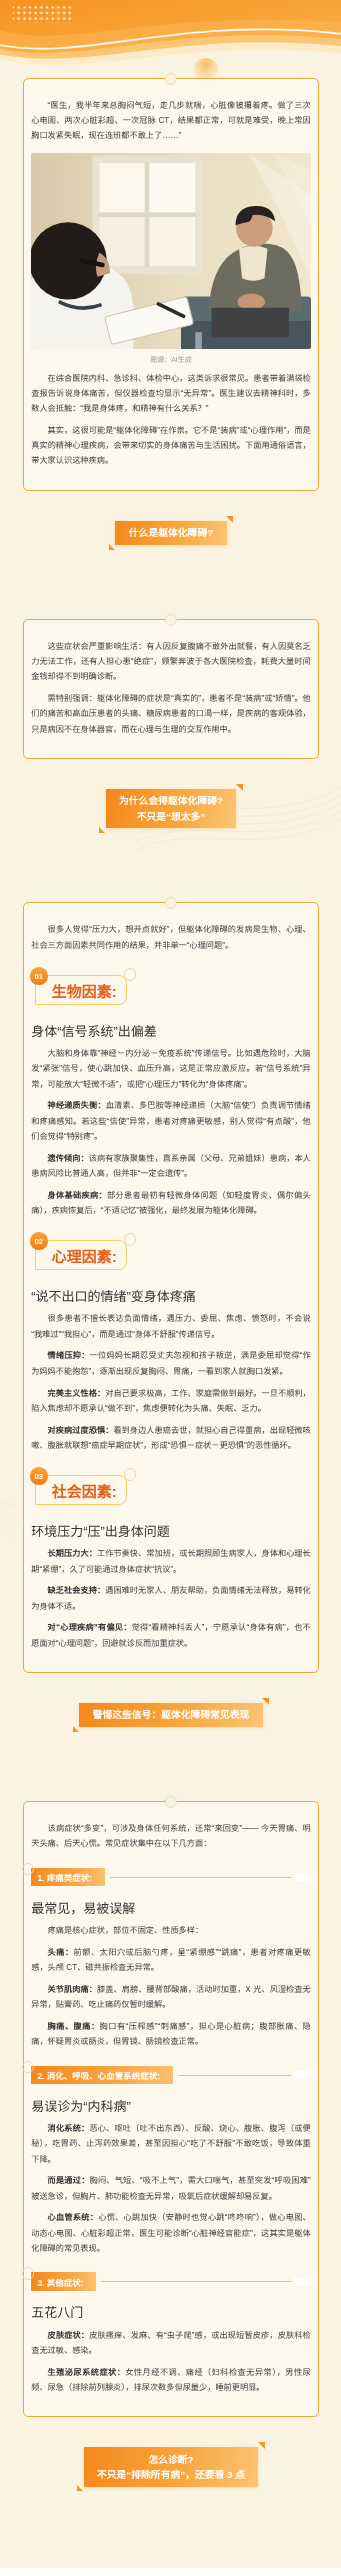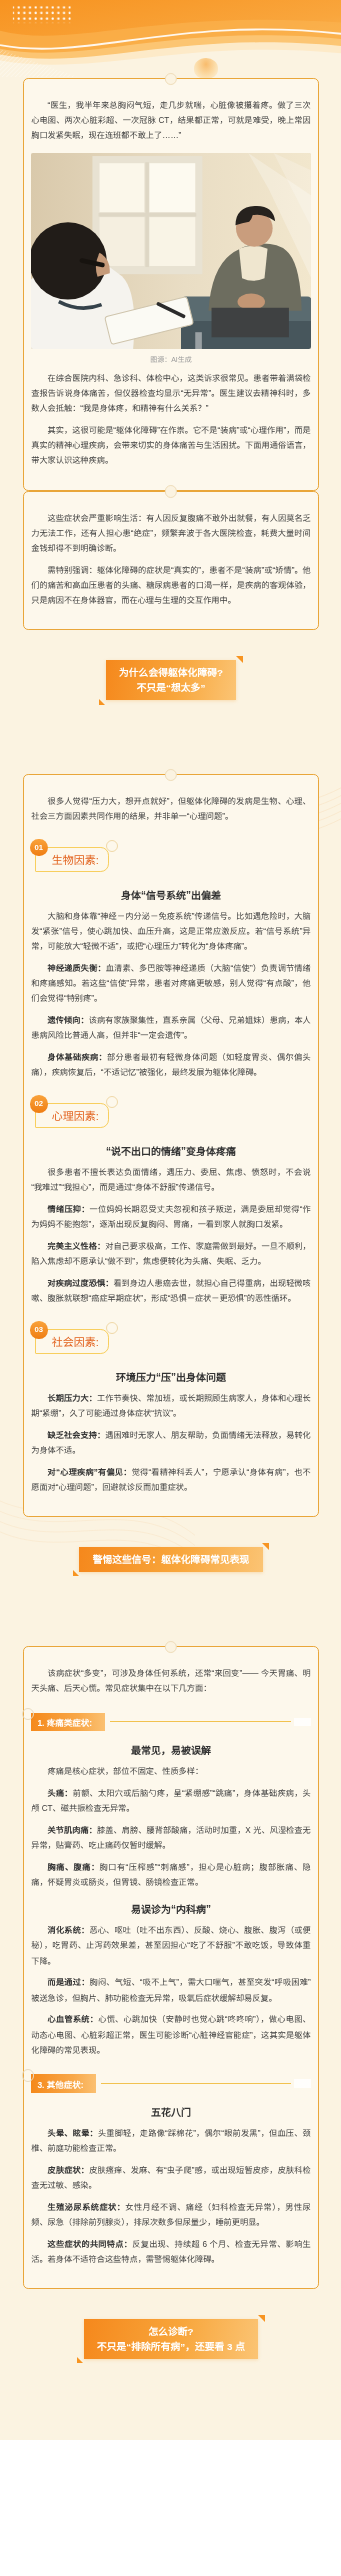--- a/index.html
+++ b/index.html
@@ -31,21 +31,21 @@
     content:'';position:absolute;left:50%;top:-6.2px;transform:translateX(-50%);
     width:10.3px;height:10.3px;border-radius:50%;
     border:1px solid #efddba;background:#fbf3e1;
   }
   .para{
     font-size:8.2px;line-height:1.85;margin:6.7px 0;text-align:justify;
     text-indent:2em;color:#3e3e3e;word-break:break-all;
   }
   .para .lead{font-weight:700;color:#343434;margin-top:8px;}
   .center-bold{
-    text-align:center;font-weight:700;font-size:10px;color:#333;
+    text-align:left;font-weight:400;font-size:13px;color:#333;
     margin:11.3px 0 5.2px;text-indent:0;
   }
   
   .sec-title{position:relative;text-align:center;margin:30px 23px 74px;}
   .sec-box{
     position:relative;display:inline-block;
     background:linear-gradient(100deg,#f5881c 0%,#f8a63c 55%,#fbc474 100%);
     color:#fff;font-weight:700;font-size:9.8px;line-height:1.55;
     padding:4.6px 13.4px;box-shadow:0 1px 3.1px rgba(244,150,30,.25);
   }
@@ -59,21 +59,21 @@
   }
   
   .num-badge{position:relative;display:inline-block;margin:15.5px 0 4.1px 4.1px;}
   .num-circle{
     position:absolute;left:-5.2px;top:-7.7px;width:17.5px;height:17.5px;border-radius:50%;
     background:linear-gradient(180deg,#f9a33c,#ef7d13);color:#fff;font-weight:700;
     font-size:7.7px;display:flex;align-items:center;justify-content:center;z-index:2;
   }
   .num-label{
     display:inline-block;border:1px solid #f8cf5e;border-radius:8.2px 8.2px 8.2px 1px;
-    padding:3.6px 9.3px 3.6px 15.5px;color:#e2611c;font-weight:400;font-size:11px;
+    padding:3.6px 9.3px 3.6px 15.5px;color:#e2611c;font-weight:700;font-size:15px;
   }
   .num-ring{
     position:absolute;right:-9.3px;top:-6.7px;width:10.3px;height:10.3px;
     border:1px solid #f0d9a8;border-radius:50%;
   }
   
   .bar{display:flex;align-items:center;margin:16.5px 0 5.2px;position:relative;}
   .bar-ring{
     position:absolute;left:-9.3px;top:-5.2px;width:10.3px;height:10.3px;
     border:1px solid #e9dcc3;border-radius:50%;background:transparent;
@@ -181,52 +181,57 @@
   <path d="M58,292 q42,22 84,6" stroke="#35424a" stroke-width="7" fill="none"></path>
   <rect x="148" y="322" width="166" height="56" rx="6" transform="rotate(-14 148 322)" fill="#fbfaf4" stroke="#cfc4ac" stroke-width="2"></rect>
   <rect x="252" y="292" width="62" height="7" rx="3" transform="rotate(26 252 292)" fill="#2b2b2b"></rect>
 </svg>
           </div>
           <figcaption class="photo-caption">图源：AI生成</figcaption>
         </figure>
         <p class="para"><span class="ptext">在综合医院内科、急诊科、体检中心，这类诉求很常见。患者带着满袋检查报告诉说身体痛苦，但仪器检查均显示“无异常”。医生建议去精神科时，多数人会抵触：“我是身体疼，和精神有什么关系？”</span></p>
         <p class="para"><span class="ptext">其实，这很可能是“躯体化障碍”在作祟。它不是“装病”或“心理作用”，而是真实的精神心理疾病，会带来切实的身体痛苦与生活困扰。下面用通俗语言，带大家认识这种疾病。</span></p>
       </section>
+      <div class="sec-title"><div class="sec-box"><div class="sec-line">什么是躯体化障碍?</div></div></div>
       <section class="card">
         <p class="para"><span class="ptext">这些症状会严重影响生活：有人因反复腹痛不敢外出就餐，有人因莫名乏力无法工作，还有人担心患“绝症”，频繁奔波于各大医院检查，耗费大量时间金钱却得不到明确诊断。</span></p>
         <p class="para"><span class="ptext">需特别强调：躯体化障碍的症状是“真实的”，患者不是“装病”或“矫情”。他们的痛苦和高血压患者的头痛、糖尿病患者的口渴一样，是疾病的客观体验，只是病因不在身体器官，而在心理与生理的交互作用中。</span></p>
       </section>
       <div class="sec-title"><div class="sec-box"><div class="sec-line">为什么会得躯体化障碍?</div><div class="sec-line">不只是“想太多”</div></div></div>
       <section class="card"><p class="para"><span class="ptext">很多人觉得“压力大，想开点就好”，但躯体化障碍的发病是生物、心理、社会三方面因素共同作用的结果，并非单一“心理问题”。</span></p><div class="num-badge"><span class="num-circle">01</span><span class="num-label">生物因素:</span><span class="num-ring"></span></div><p class="center-bold">身体“信号系统”出偏差</p><p class="para"><span class="ptext">大脑和身体靠“神经－内分泌－免疫系统”传递信号。比如遇危险时，大脑发“紧张”信号，使心跳加快、血压升高，这是正常应激反应。若“信号系统”异常，可能放大“轻微不适”，或把“心理压力”转化为“身体疼痛”。</span></p><p class="para"><strong class="lead">神经递质失衡：</strong><span class="ptext">血清素、多巴胺等神经递质（大脑“信使”）负责调节情绪和疼痛感知。若这些“信使”异常，患者对疼痛更敏感，别人觉得“有点酸”，他们会觉得“特别疼”。</span></p><p class="para"><strong class="lead">遗传倾向：</strong><span class="ptext">该病有家族聚集性，直系亲属（父母、兄弟姐妹）患病，本人患病风险比普通人高，但并非“一定会遗传”。</span></p><p class="para"><strong class="lead">身体基础疾病：</strong><span class="ptext">部分患者最初有轻微身体问题（如轻度胃炎、偶尔偏头痛），疾病恢复后，“不适记忆”被强化，最终发展为躯体化障碍。</span></p><div class="num-badge"><span class="num-circle">02</span><span class="num-label">心理因素:</span><span class="num-ring"></span></div><p class="center-bold">“说不出口的情绪”变身体疼痛</p><p class="para"><span class="ptext">很多患者不擅长表达负面情绪，遇压力、委屈、焦虑、愤怒时，不会说“我难过”“我担心”，而是通过“身体不舒服”传递信号。</span></p><p class="para"><strong class="lead">情绪压抑：</strong><span class="ptext">一位妈妈长期忍受丈夫忽视和孩子叛逆，满是委屈却觉得“作为妈妈不能抱怨”，逐渐出现反复胸闷、胃痛，一看到家人就胸口发紧。</span></p><p class="para"><strong class="lead">完美主义性格：</strong><span class="ptext">对自己要求极高，工作、家庭需做到最好。一旦不顺利，陷入焦虑却不愿承认“做不到”，焦虑便转化为头痛、失眠、乏力。</span></p><p class="para"><strong class="lead">对疾病过度恐惧：</strong><span class="ptext">看到身边人患癌去世，就担心自己得重病，出现轻微咳嗽、腹胀就联想“癌症早期症状”，形成“恐惧－症状－更恐惧”的恶性循环。</span></p><div class="num-badge"><span class="num-circle">03</span><span class="num-label">社会因素:</span><span class="num-ring"></span></div><p class="center-bold">环境压力“压”出身体问题</p><p class="para"><strong class="lead">长期压力大：</strong><span class="ptext">工作节奏快、常加班，或长期照顾生病家人，身体和心理长期“紧绷”，久了可能通过身体症状“抗议”。</span></p><p class="para"><strong class="lead">缺乏社会支持：</strong><span class="ptext">遇困难时无家人、朋友帮助，负面情绪无法释放，易转化为身体不适。</span></p><p class="para"><strong class="lead">对“心理疾病”有偏见：</strong><span class="ptext">觉得“看精神科丢人”，宁愿承认“身体有病”，也不愿面对“心理问题”，回避就诊反而加重症状。</span></p></section>
       <div class="sec-title"><div class="sec-box"><div class="sec-line">警惕这些信号：躯体化障碍常见表现</div></div></div>
       <section class="card">
         <p class="para"><span class="ptext">该病症状“多变”，可涉及身体任何系统，还常“来回变”—— 今天胃痛、明天头痛、后天心慌。常见症状集中在以下几方面：</span></p>
         <div class="bar">
           <span class="bar-ring"></span>
           <span class="bar-box">1. 疼痛类症状:</span>
           <span class="bar-line"></span>
           <span class="bar-tile"></span>
         </div>
         <p class="center-bold">最常见，易被误解</p>
         <p class="para"><span class="ptext">疼痛是核心症状，部位不固定、性质多样：</span></p>
-        <p class="para"><strong class="lead">头痛：</strong><span class="ptext">前额、太阳穴或后脑勺疼，呈“紧绷感”“跳痛”，身体基础疾病，头颅 CT、磁共振检查无异常。</span></p>
+        <p class="para"><strong class="lead">头痛：</strong><span class="ptext">前额、太阳穴或后脑勺疼，呈“紧绷感”“跳痛”，患者对疼痛更敏感，头颅 CT、磁共振检查无异常。</span></p>
         <p class="para"><strong class="lead">关节肌肉痛：</strong><span class="ptext">膝盖、肩膀、腰背部酸痛，活动时加重，X 光、风湿检查无异常，贴膏药、吃止痛药仅暂时缓解。</span></p>
         <p class="para"><strong class="lead">胸痛、腹痛：</strong><span class="ptext">胸口有“压榨感”“刺痛感”，担心是心脏病；腹部胀痛、隐痛，怀疑胃炎或肠炎，但胃镜、肠镜检查正常。</span></p>
+        <div class="bar">
+          <span class="bar-ring"></span>
+          <span class="bar-box">2. 消化、呼吸、心血管系统症状:</span>
+          <span class="bar-line"></span>
+          <span class="bar-tile"></span>
+        </div>
         <p class="center-bold">易误诊为“内科病”</p>
         <p class="para"><strong class="lead">消化系统：</strong><span class="ptext">恶心、呕吐（吐不出东西）、反酸、烧心、腹胀、腹泻（或便秘），吃胃药、止泻药效果差，甚至因担心“吃了不舒服”不敢吃饭，导致体重下降。</span></p>
         <p class="para"><strong class="lead">而是通过：</strong><span class="ptext">胸闷、气短、“吸不上气”，需大口喘气，甚至突发“呼吸困难”被送急诊，但胸片、肺功能检查无异常，吸氧后症状缓解却易反复。</span></p>
         <p class="para"><strong class="lead">心血管系统：</strong><span class="ptext">心慌、心跳加快（安静时也觉心跳“咚咚响”），做心电图、动态心电图、心脏彩超正常，医生可能诊断“心脏神经官能症”，这其实是躯体化障碍的常见表现。</span></p>
         <div class="bar">
           <span class="bar-ring"></span>
           <span class="bar-box">3. 其他症状:</span>
           <span class="bar-line"></span>
           <span class="bar-tile"></span>
         </div>
         <p class="center-bold">五花八门</p>
-        <p class="para"><strong class="lead">头晕、眩晕：</strong><span class="ptext">头重脚轻，走路像“踩棉花”，偶尔“眼前发黑”，但血压、颈椎、前庭功能检查正常。</span></p>
         <p class="para"><strong class="lead">皮肤症状：</strong><span class="ptext">皮肤瘙痒、发麻、有“虫子爬”感，或出现短暂皮疹，皮肤科检查无过敏、感染。</span></p>
         <p class="para"><strong class="lead">生殖泌尿系统症状：</strong><span class="ptext">女性月经不调、痛经（妇科检查无异常），男性尿频、尿急（排除前列腺炎），排尿次数多但尿量少，睡前更明显。</span></p>
-        <p class="para"><strong class="lead">这些症状的共同特点：</strong><span class="ptext">反复出现、持续超 6 个月、检查无异常、影响生活。若身体不适符合这些特点，需警惕躯体化障碍。</span></p>
       </section>
       <div class="sec-title"><div class="sec-box"><div class="sec-line">怎么诊断?</div><div class="sec-line">不只是“排除所有病”，还要看 3 点</div></div></div>
     </main>
 </div>
 
 
 </body></html>

